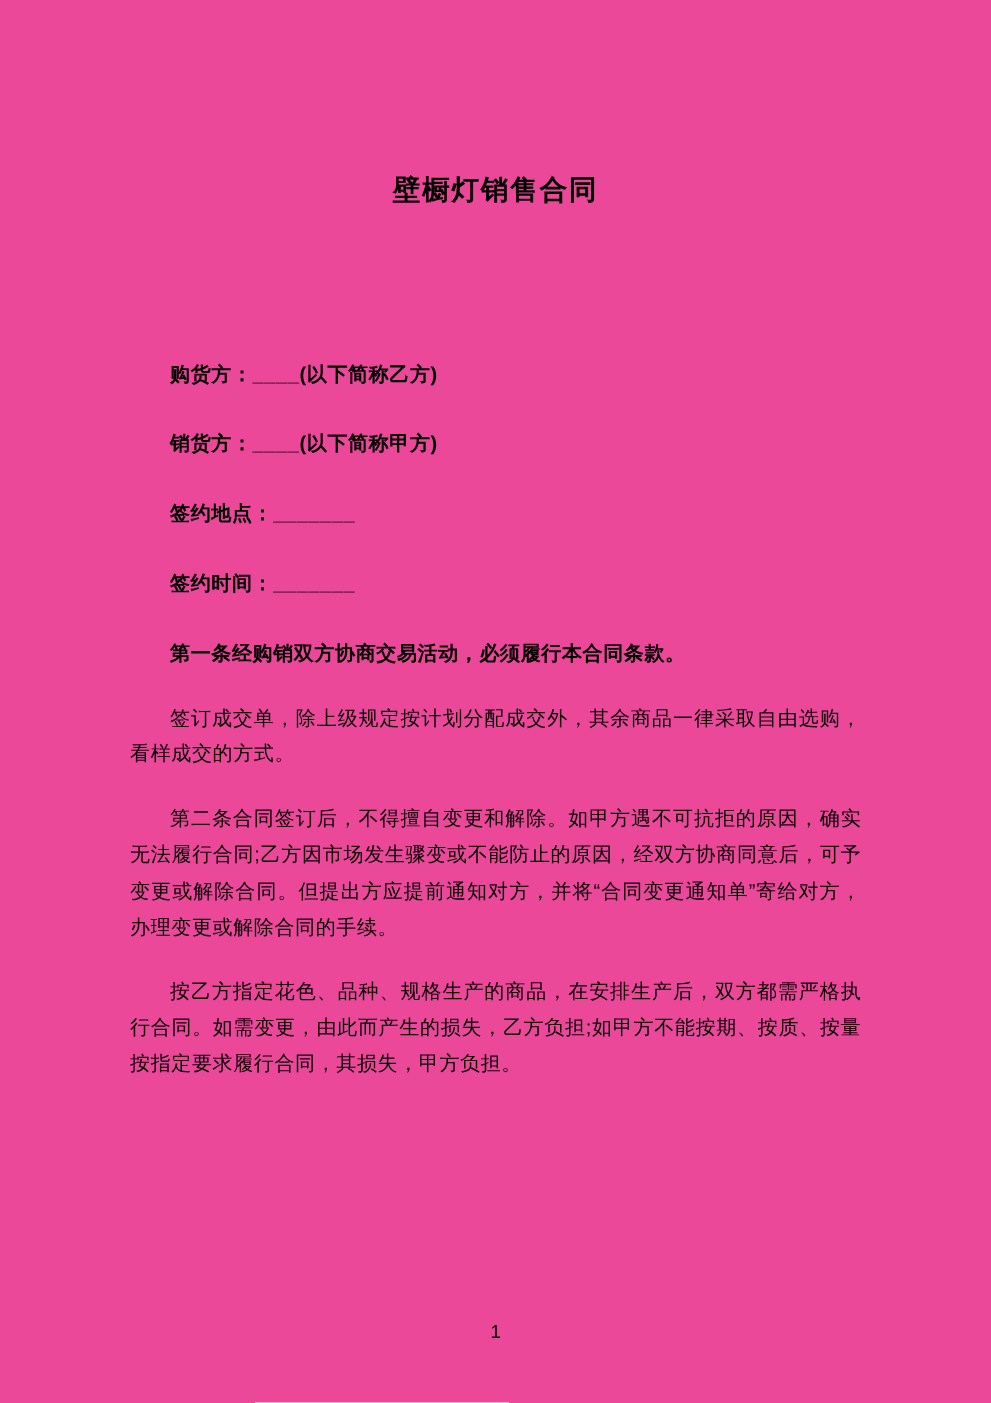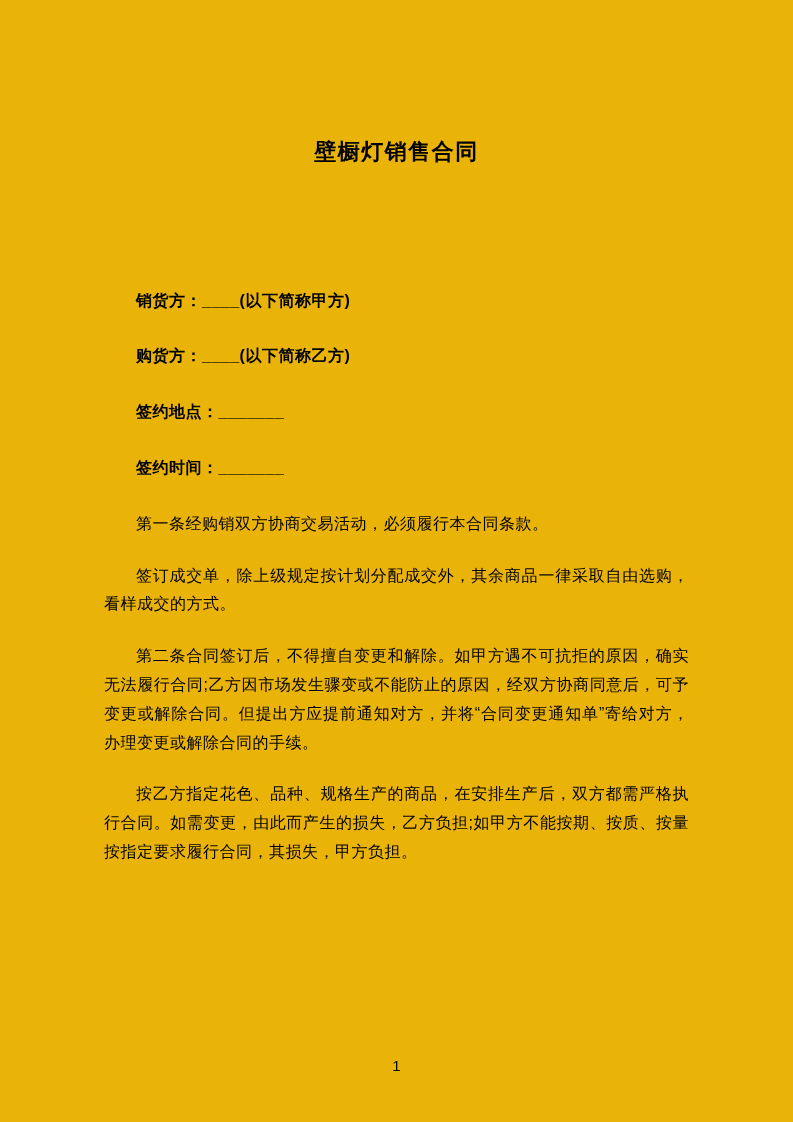--- a/index.html
+++ b/index.html
@@ -5,21 +5,21 @@
   html, body {
     margin: 0;
     padding: 0;
     background: #ffffff;
   }
   .page {
     position: relative;
     width: 793px;
     height: 1122px;
     margin: 0 auto;
-    background: #eab308;
+    background: #ec4899;
     box-sizing: border-box;
     padding: 138px 104px 16px 104px;
     font-family: "Liberation Sans", "DejaVu Sans", sans-serif;
     color: #000000;
     overflow: hidden;
   }
   .title {
     margin: 0 0 120px 0;
     text-align: center;
     font-size: 22px;
@@ -38,43 +38,43 @@
   .para {
     margin: 0 0 23px 0;
     font-size: 16px;
     font-weight: 400;
     line-height: 28.8px;
     text-indent: 2em;
     text-align: justify;
     letter-spacing: 0.5px;
   }
   .para.bold {
-    font-weight: 400;
+    font-weight: 700;
   }
   .page-number {
     position: absolute;
     left: 0;
     right: 0;
     bottom: 48px;
     text-align: center;
     font-size: 15px;
     font-weight: 400;
     color: #000000;
   }
 </style>
 </head>
 <body>
 
 <div class="page">
 
   <h1 class="title">壁橱灯销售合同</h1>
 
+  <p class="hline">购货方：____(以下简称乙方)</p>
+
   <p class="hline">销货方：____(以下简称甲方)</p>
-
-  <p class="hline">购货方：____(以下简称乙方)</p>
 
   <p class="hline">签约地点：_______</p>
 
   <p class="hline">签约时间：_______</p>
 
   <p class="para bold">第一条经购销双方协商交易活动，必须履行本合同条款。</p>
 
   <p class="para">签订成交单，除上级规定按计划分配成交外，其余商品一律采取自由选购，看样成交的方式。</p>
 
   <p class="para">第二条合同签订后，不得擅自变更和解除。如甲方遇不可抗拒的原因，确实无法履行合同;乙方因市场发生骤变或不能防止的原因，经双方协商同意后，可予变更或解除合同。但提出方应提前通知对方，并将“合同变更通知单”寄给对方，办理变更或解除合同的手续。</p>

